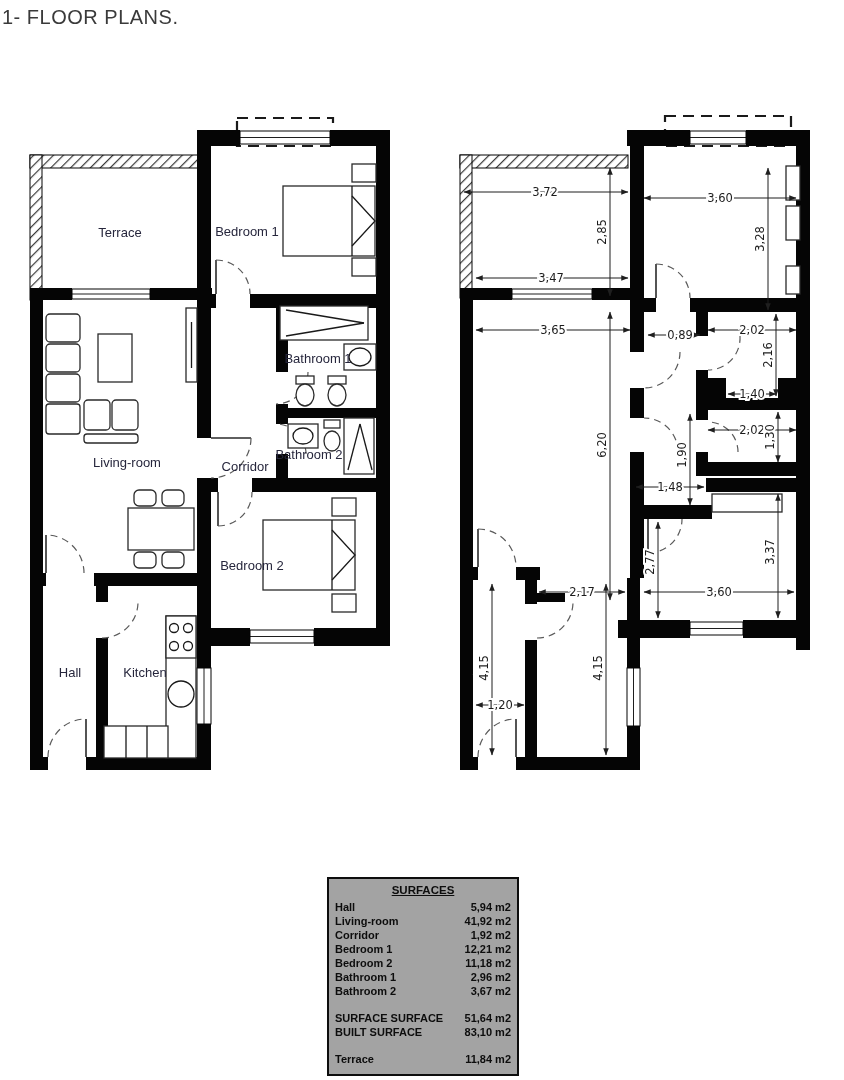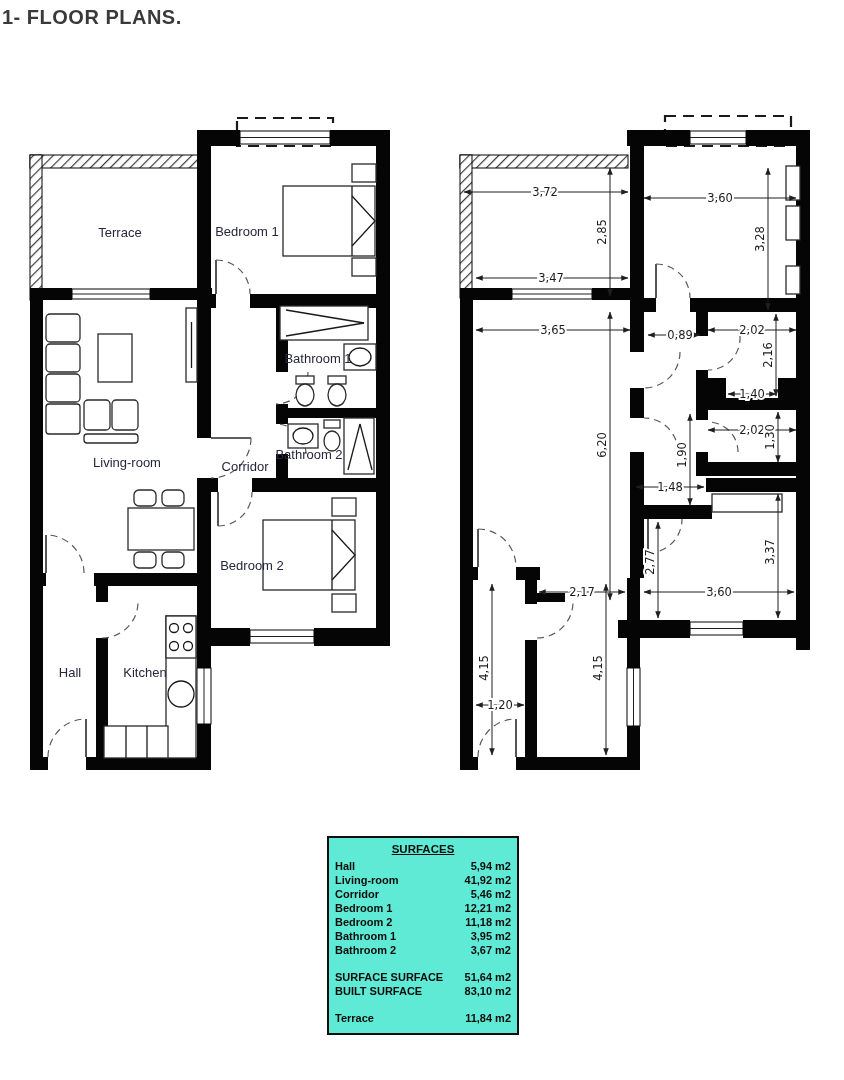--- a/index.html
+++ b/index.html
@@ -3,21 +3,21 @@
 <meta charset="utf-8">
 <style>
   html,body { margin:0; padding:0; }
   body {
     width:844px; height:1080px; position:relative;
     background:#ffffff; overflow:hidden;
     font-family:"Liberation Sans", sans-serif;
   }
   .page-title {
     position:absolute; left:2px; top:6px;
-    font-size:20px; color:#3a3a3a; letter-spacing:0.5px;font-weight:bold;
+    font-size:20px; color:#3a3a3a; letter-spacing:0.5px;
   }
   svg.plan-canvas { position:absolute; left:0; top:0; }
 
   
   .wall   { fill:#050505; }
   .hatchw { fill:url(#hatchPat); stroke:#050505; stroke-width:1; }
   .thin   { fill:none; stroke:#1a1a1a; stroke-width:1.3; }
   .furn   { fill:#ffffff; stroke:#2a2a2a; stroke-width:1.3; }
   .door   { fill:none; stroke:#5a5a5a; stroke-width:1.2; stroke-dasharray:7 5; }
   .leaf   { fill:none; stroke:#2a2a2a; stroke-width:1.6; }
@@ -29,22 +29,22 @@
     font-family:"DejaVu Sans", sans-serif; font-size:11.5px; fill:#1c1c1c;
     text-anchor:middle; paint-order:stroke; stroke:#ffffff; stroke-width:4px;
   }
   .roomlabel {
     font-family:"Liberation Sans", sans-serif; font-size:13px; fill:#26263c;
     text-anchor:middle;
   }
 
   
   .surf-table {
-    position:absolute; left:327px; top:836px; width:176px;
-    border:2px solid #0d0d0d; background:#5eead4;
+    position:absolute; left:327px; top:877px; width:176px;
+    border:2px solid #0d0d0d; background:#a3a3a3;
     padding:4px 6px 8px 6px;
     font-size:11px; font-weight:bold; color:#0d0d0d; line-height:14px;
   }
   .surf-title { text-align:center; margin-bottom:3px; font-size:11.5px; }
   .surf-title span { text-decoration:underline; }
   .trow { display:flex; justify-content:space-between; }
   .spacer { height:13px; }
 </style>
 </head>
 <body>
@@ -396,33 +396,33 @@
   <div class="trow">
     <span>Hall</span>
     <span>5,94 m2</span>
   </div>
   <div class="trow">
     <span>Living-room</span>
     <span>41,92 m2</span>
   </div>
   <div class="trow">
     <span>Corridor</span>
-    <span>5,46 m2</span>
+    <span>1,92 m2</span>
   </div>
   <div class="trow">
     <span>Bedroom 1</span>
     <span>12,21 m2</span>
   </div>
   <div class="trow">
     <span>Bedroom 2</span>
     <span>11,18 m2</span>
   </div>
   <div class="trow">
     <span>Bathroom 1</span>
-    <span>3,95 m2</span>
+    <span>2,96 m2</span>
   </div>
   <div class="trow">
     <span>Bathroom 2</span>
     <span>3,67 m2</span>
   </div>
   <div class="spacer"></div>
   <div class="trow">
     <span>SURFACE SURFACE</span>
     <span>51,64 m2</span>
   </div>

